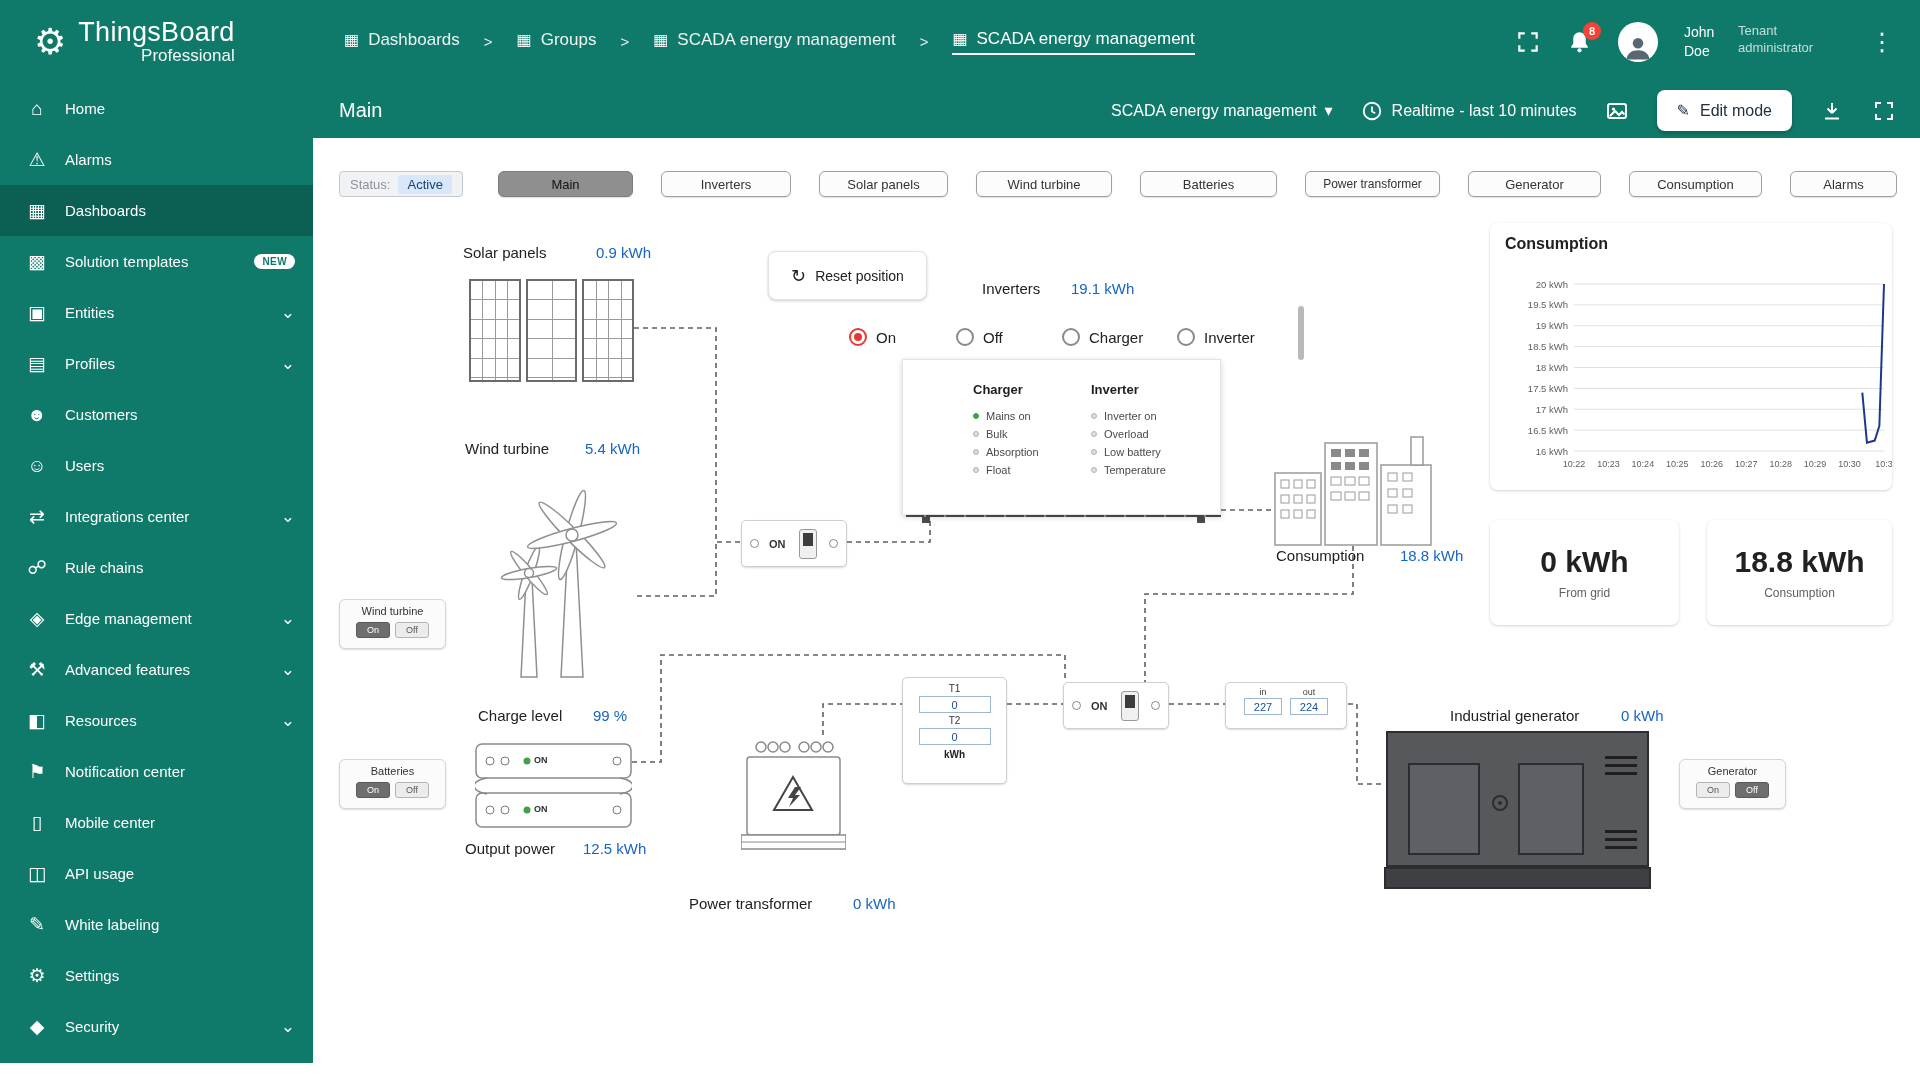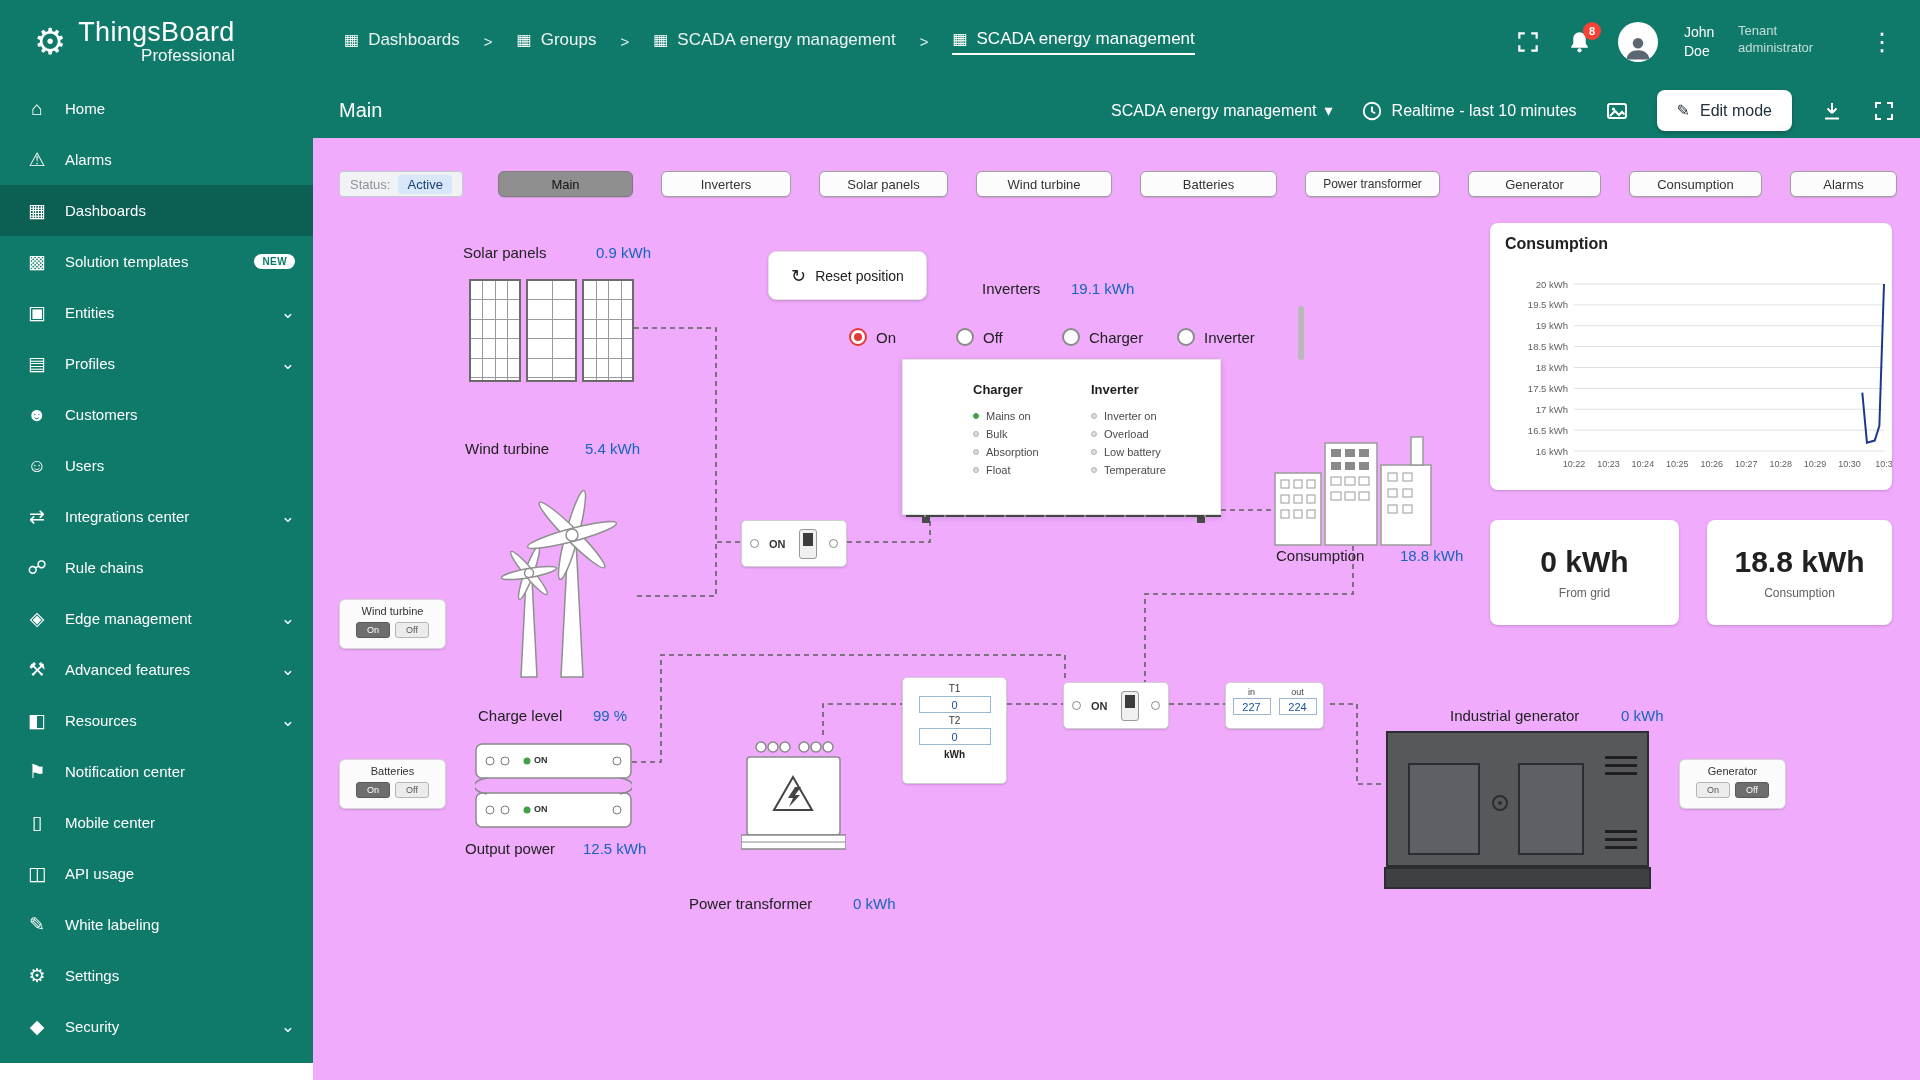--- a/index.html
+++ b/index.html
@@ -49,21 +49,21 @@
            display:flex;align-items:center;color:#fff;z-index:4}
   .page-title{font-size:20px;font-weight:500;margin-left:26px}
   .tright{margin-left:auto;display:flex;align-items:center;gap:28px;margin-right:24px}
   .dash-select{display:flex;align-items:center;gap:8px;font-size:16px;cursor:pointer}
   .timewindow{display:flex;align-items:center;gap:9px;font-size:16px;cursor:pointer}
   .edit-btn{display:flex;align-items:center;gap:10px;height:41px;padding:0 20px;border:none;border-radius:8px;
             background:#fff;color:#22313e;font-size:16px;font-weight:500;cursor:pointer;
             box-shadow:0 2px 4px rgba(0,0,0,.25);font-family:inherit}
 
   
-  .content{position:absolute;left:313px;top:138px;width:1607px;height:942px;background:#f0abfc}
+  .content{position:absolute;left:313px;top:138px;width:1607px;height:942px;background:#ffffff}
   .wires{position:absolute;left:0;top:0;pointer-events:none}
   .wires polyline{fill:none;stroke:#5f5f5f;stroke-width:1.6;stroke-dasharray:5 4}
 
   .status-chip{position:absolute;left:26px;top:33px;height:26px;display:inline-flex;align-items:center;gap:8px;
                padding:0 10px;border:1px solid #c3c9cf;border-radius:4px;background:#f0f2f4;font-size:13px}
   .status-label{color:#8b939b}
   .status-value{background:#d8e7f9;color:#17406e;padding:2px 9px;border-radius:3px;font-weight:500}
 
   .tabs{position:absolute;left:185px;top:33px;display:flex;gap:28px}
   .tab{height:26px;border:1px solid #a0a0a0;border-radius:6px;background:#fcfcfc;font-size:13px;color:#333;
@@ -124,21 +124,21 @@
   .bat-on{position:absolute;font-size:9px;font-weight:700;color:#2e2e2e}
 
   .tbox{position:absolute;left:589px;top:539px;width:105px;height:107px;background:#fff;border:1px solid #cfcfcf;
         border-radius:5px;box-shadow:0 1px 2px rgba(0,0,0,.15);display:flex;flex-direction:column;align-items:center;
         padding-top:5px;gap:2px}
   .t-lab{font-size:10px;color:#333}
   .t-field{width:72px;height:17px;border:1px solid #9db7cf;background:#fff;font-size:11px;color:#1a4f9c;
            display:flex;align-items:center;justify-content:center;cursor:text}
   .t-unit{font-size:10px;font-weight:700;color:#222;margin-top:2px}
 
-  .iobox{position:absolute;left:912px;top:544px;width:99px;height:47px;background:#fff;border:1px solid #cfcfcf;
+  .iobox{position:absolute;left:912px;top:544px;width:122px;height:47px;background:#fff;border:1px solid #cfcfcf;
          border-radius:5px;box-shadow:0 1px 2px rgba(0,0,0,.15);display:flex;justify-content:center;gap:8px;padding-top:4px}
   .io-col{display:flex;flex-direction:column;align-items:center;gap:1px}
   .io-lab{font-size:9px;color:#444}
   .io-field{width:38px;height:17px;border:1px solid #9db7cf;font-size:11px;color:#1a4f9c;display:flex;
             align-items:center;justify-content:center;cursor:text}
 
   .generator{position:absolute;left:1071px;top:593px;width:267px;height:160px}
   .gen-body{position:absolute;left:2px;top:0;width:263px;height:136px;background:#57585c;border:2px solid #2c2d30}
   .gen-panel{position:absolute;top:30px;height:92px;width:72px;background:#5e6065;border:2px solid #2c2d30}
   .gen-knob{position:absolute;left:104px;top:62px;width:16px;height:16px;border:2px solid #2c2d30;border-radius:50%}

